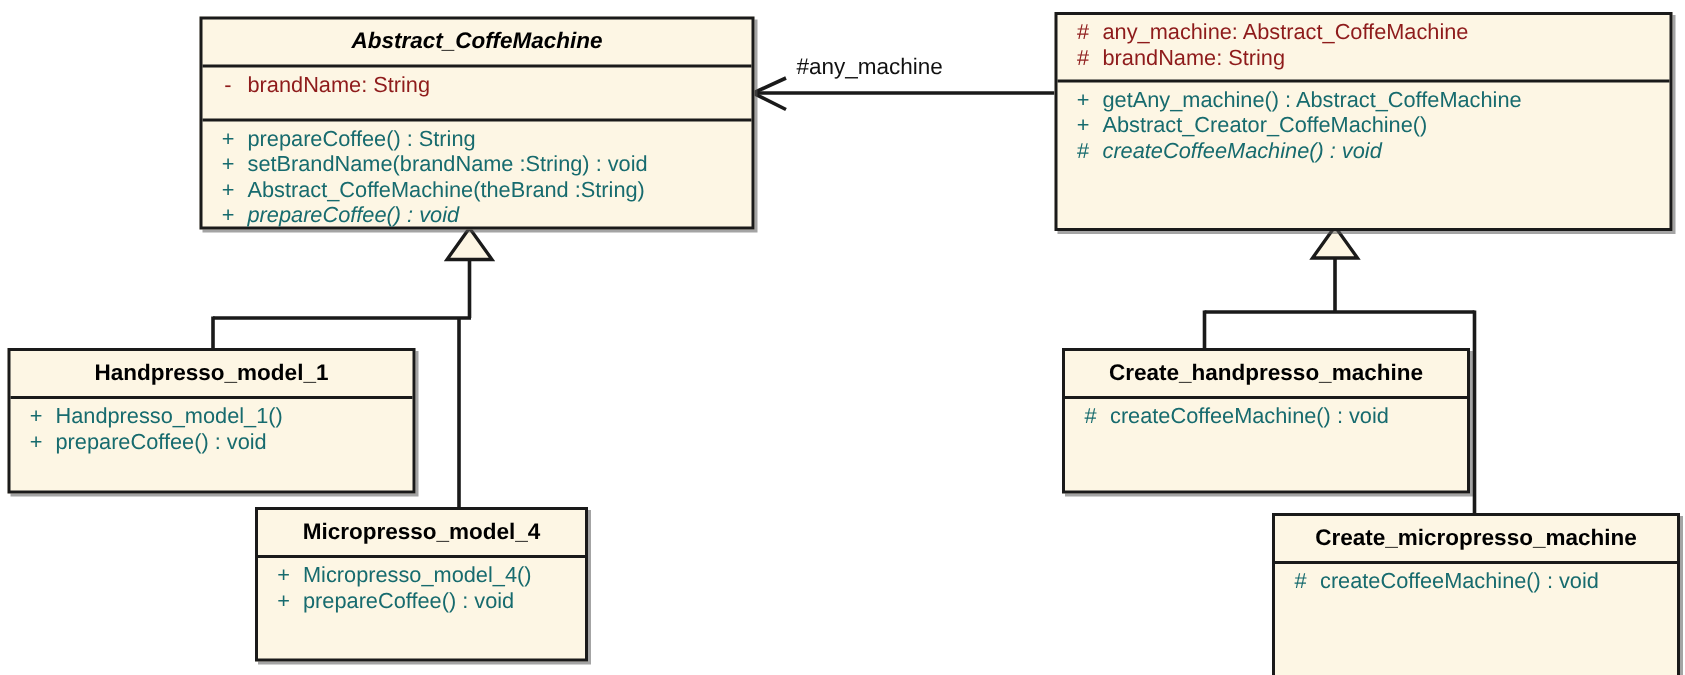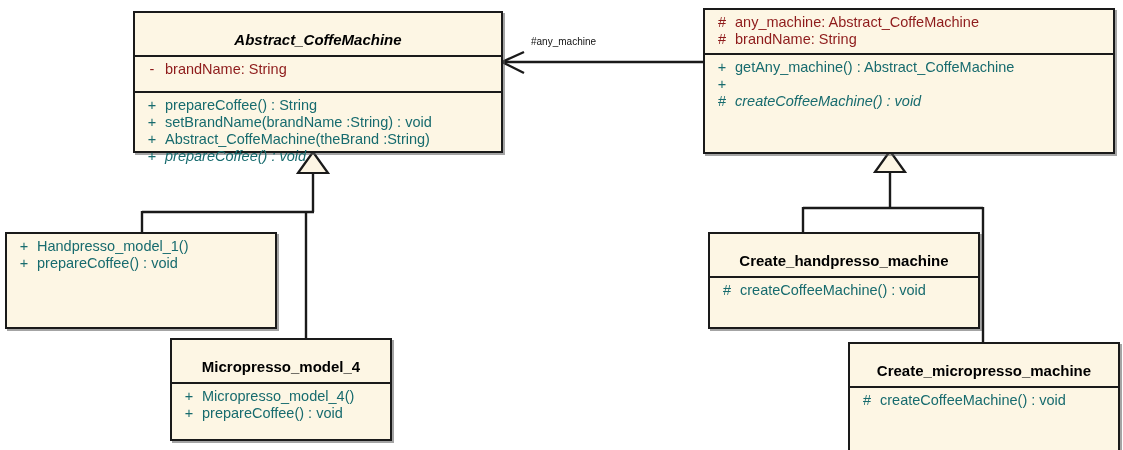--- a/index.html
+++ b/index.html
@@ -33,21 +33,21 @@
     border: 2px solid #1a1a1a;
     box-shadow: 2px 2px 0 rgba(90,90,90,0.55);
     z-index: 5;
   }
   .class-name-row {
     box-sizing: border-box;
     text-align: center;
     font-weight: bold;
     font-size: 15px;
     color: #000000;
-    padding: 18px 4px 7px 4px;
+    padding: 6px 4px 7px 4px;
     border-bottom: 2px solid #1a1a1a;
     white-space: nowrap;
   }
   .class-name-row.abstract {
     font-style: italic;
   }
   .attr-compartment {
     box-sizing: border-box;
     border-bottom: 2px solid #1a1a1a;
     padding: 4px 0 5px 0;
@@ -80,21 +80,21 @@
   }
   .op-line .vis,
   .op-line .member-text {
     color: #176b6e;
   }
   .op-line.abstract-op .member-text {
     font-style: italic;
   }
   .edge-label {
     position: absolute;
-    font-size: 10px;
+    font-size: 15px;
     color: #111111;
     white-space: nowrap;
     z-index: 6;
   }
 </style>
 </head>
 <body>
 
 <div id="diagram-canvas">
 
@@ -161,29 +161,31 @@
         <span class="member-text">brandName:  String</span>
       </div>
     </div>
     <div class="op-compartment">
       <div class="member-line op-line">
         <span class="vis">+</span>
         <span class="member-text">getAny_machine() : Abstract_CoffeMachine</span>
       </div>
       <div class="member-line op-line">
         <span class="vis">+</span>
+        <span class="member-text">Abstract_Creator_CoffeMachine()</span>
       </div>
       <div class="member-line op-line abstract-op">
         <span class="vis">#</span>
         <span class="member-text">createCoffeeMachine() : void</span>
       </div>
     </div>
   </div>
 
   <div class="uml-class" id="cls-2" style="left:5px; top:232px; width:272px; height:97px;">
+    <div class="class-name-row">Handpresso_model_1</div>
     <div class="op-compartment">
       <div class="member-line op-line">
         <span class="vis">+</span>
         <span class="member-text">Handpresso_model_1()</span>
       </div>
       <div class="member-line op-line">
         <span class="vis">+</span>
         <span class="member-text">prepareCoffee() : void</span>
       </div>
     </div>

